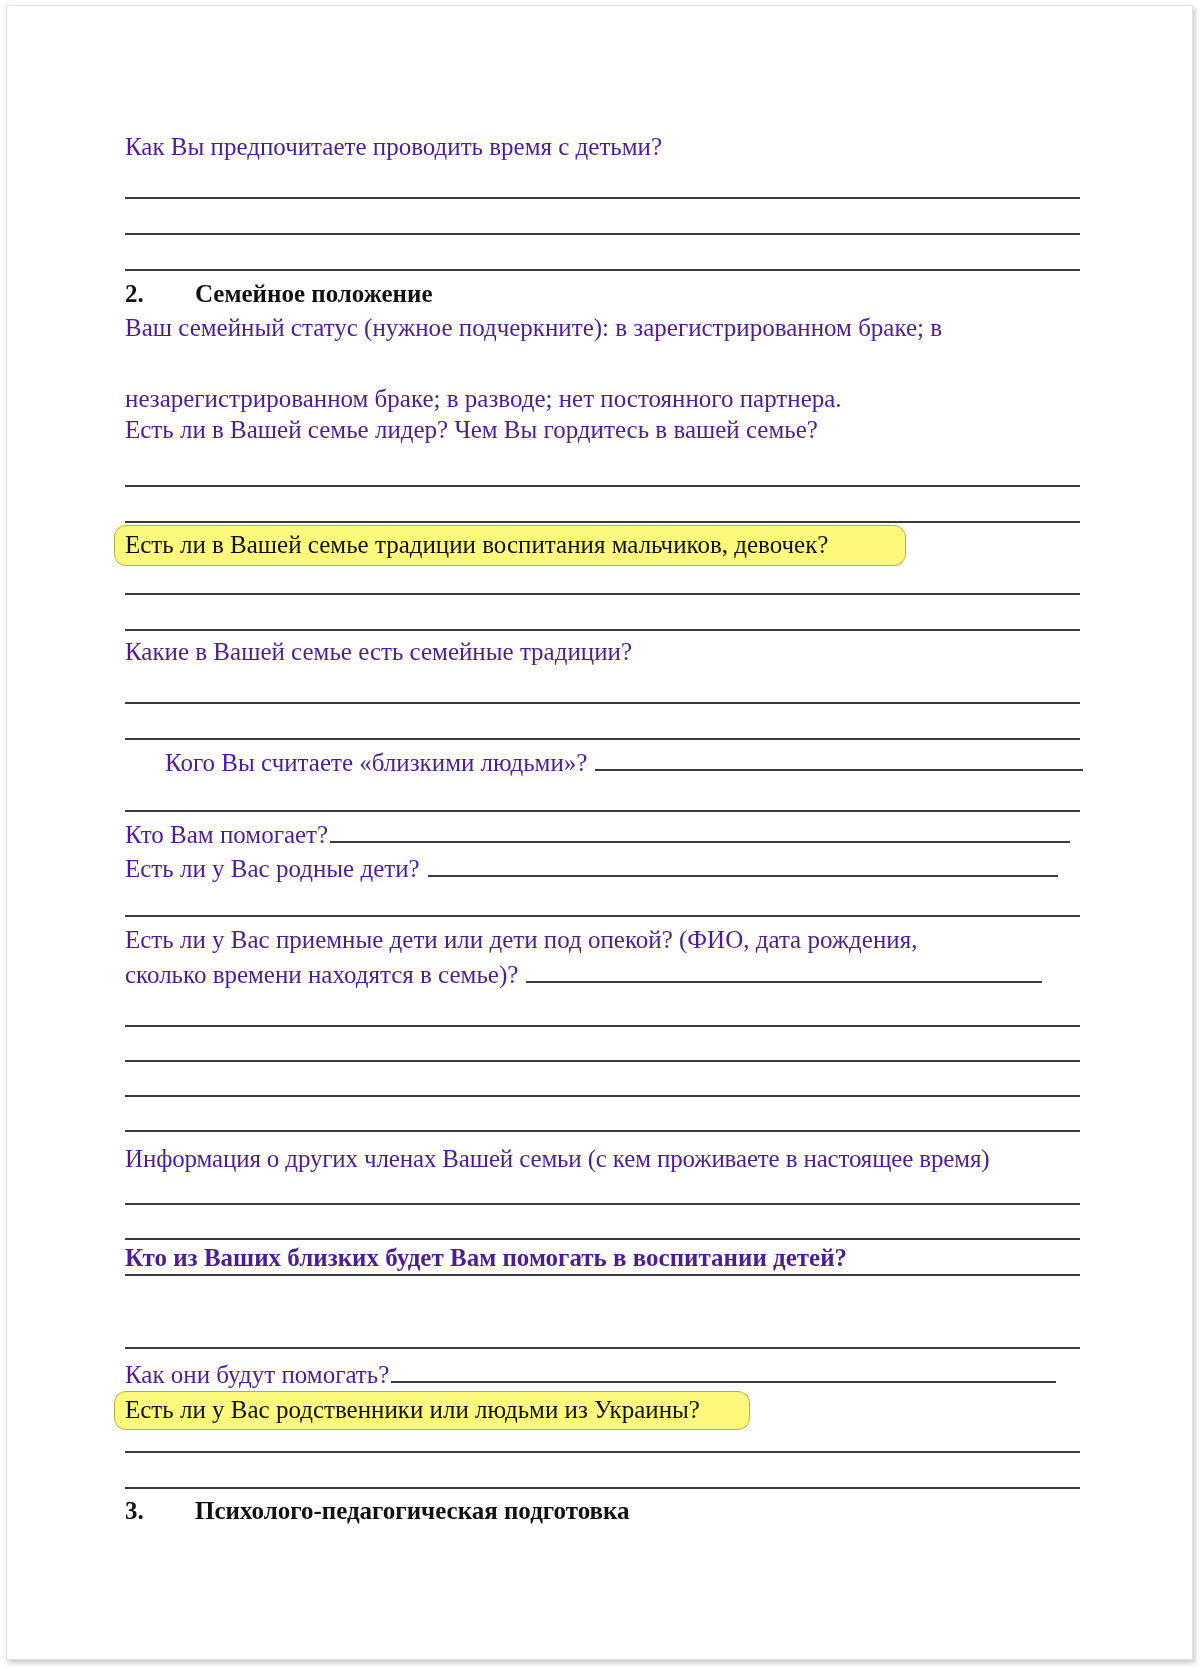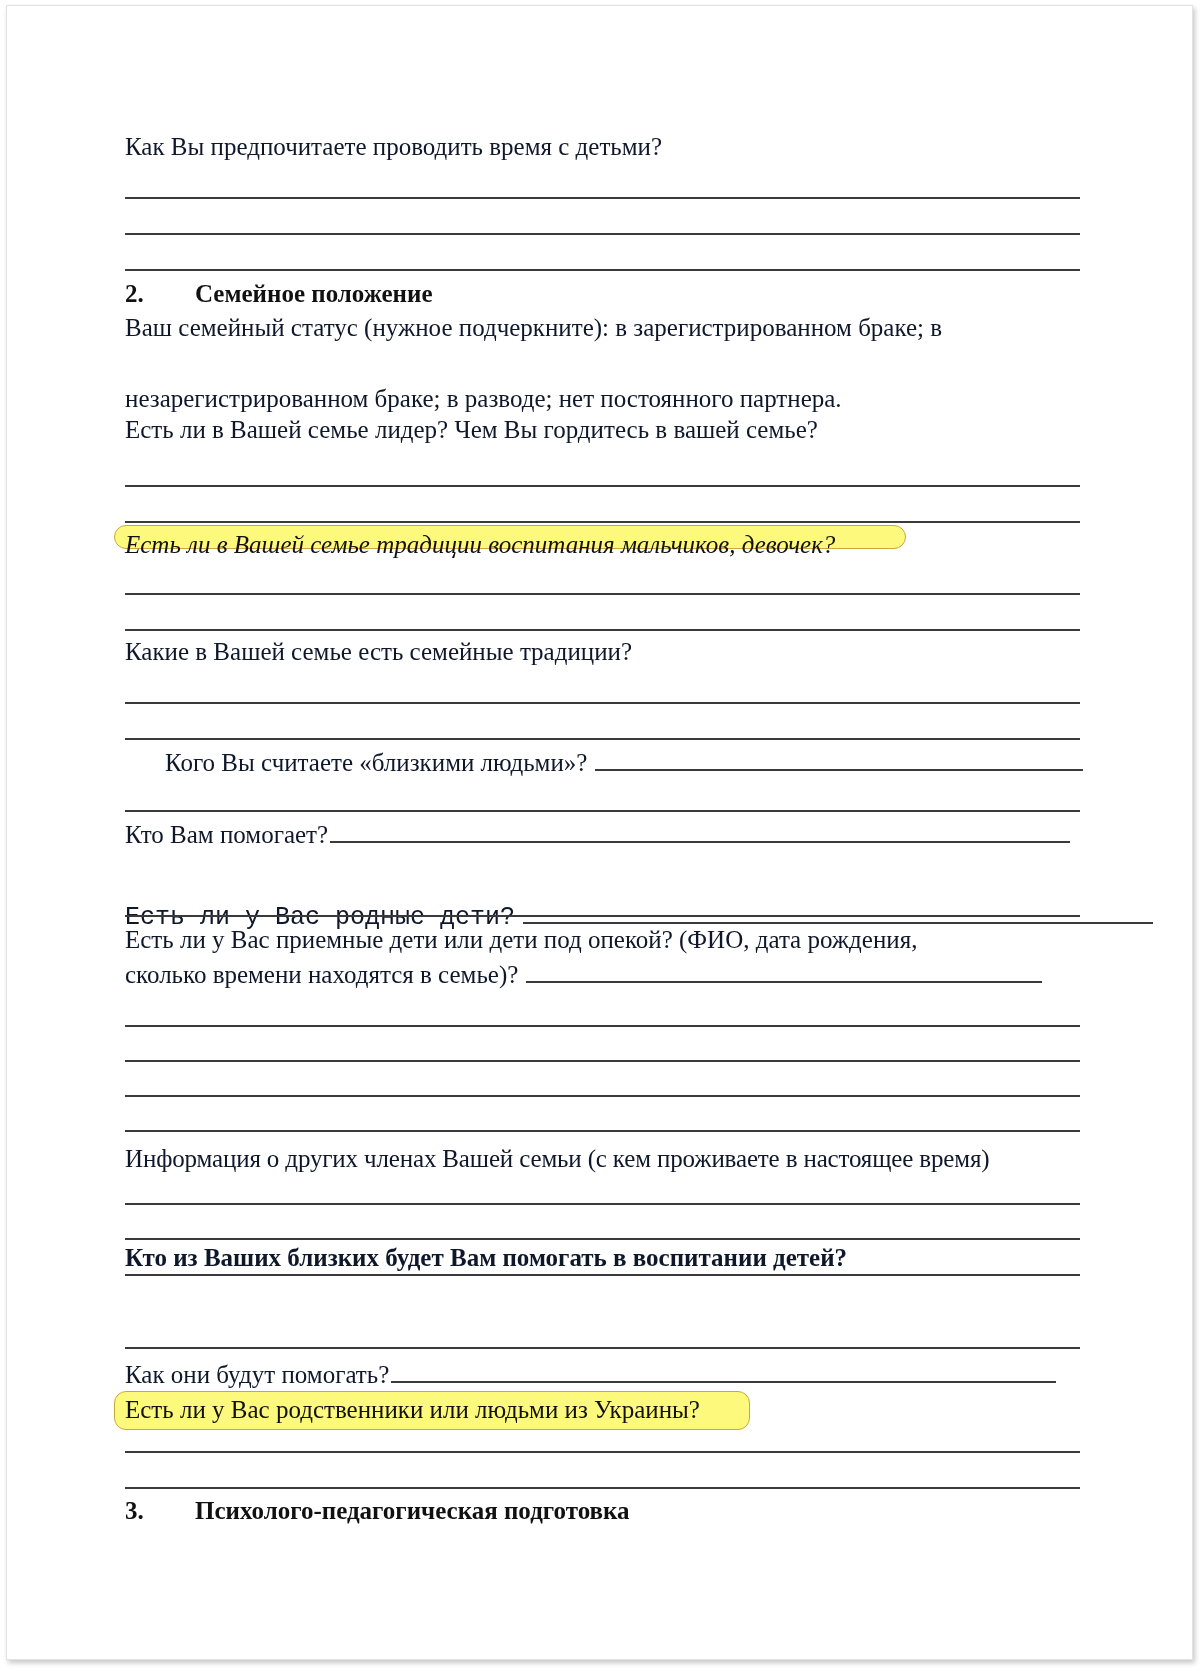--- a/index.html
+++ b/index.html
@@ -24,21 +24,21 @@
       background: #ffffff;
       border: 1px solid #e2e2e2;
       box-shadow: 2px 3px 5px rgba(0,0,0,0.22);
     }
     .row {
       position: absolute;
       left: 118px;
       font-size: 25px;
       line-height: 30px;
       white-space: nowrap;
-      color: #0f172a;
+      color: #4c1d95;
     }
     .blank {
       position: absolute;
       left: 118px;
       width: 955px;
       height: 0;
       border-top: 2px solid #3a3a3a;
     }
     .inline-fill {
       display: inline-block;
@@ -94,41 +94,41 @@
   </div>
   <div class="row" style="top:341px;margin-top:37px;">
     <span>незарегистрированном браке; в разводе; нет постоянного партнера.</span>
   </div>
   <div class="row" style="top:409px;">
     <span>Есть ли в Вашей семье лидер? Чем Вы гордитесь в вашей семье?</span>
   </div>
   <div class="blank" style="top:479px;"></div>
   <div class="blank" style="top:515px;"></div>
 
-  <div class="highlight" style="top:519px; height:24px; line-height:38px; width:792px;font-style:italic;">
+  <div class="highlight" style="top:519px; height:41px; line-height:38px; width:792px;">
     <span>Есть ли в Вашей семье традиции воспитания мальчиков, девочек?</span>
   </div>
   <div class="blank" style="top:587px;"></div>
   <div class="blank" style="top:623px;"></div>
 
   <div class="row" style="top:631px;">
     <span>Какие в Вашей семье есть семейные традиции?</span>
   </div>
   <div class="blank" style="top:696px;"></div>
   <div class="blank" style="top:732px;"></div>
 
   <div class="row" style="top:741px;margin-left:40px;">
     <span>Кого Вы считаете «близкими людьми»?</span><span class="inline-fill" style="width:488px; margin-left:8px;"></span>
   </div>
   <div class="blank" style="top:804px;"></div>
 
   <div class="row" style="top:813px;">
     <span>Кто Вам помогает?</span><span class="inline-fill" style="width:740px;"></span>
   </div>
-  <div class="row" style="top:894px;font-family:Liberation Mono, monospace;">
+  <div class="row" style="top:847px;">
     <span>Есть ли у Вас родные дети?</span><span class="inline-fill" style="width:630px; margin-left:8px;"></span>
   </div>
   <div class="blank" style="top:909px;"></div>
 
   <div class="row" style="top:919px;">
     <span>Есть ли у Вас приемные дети или дети под опекой? (ФИО, дата рождения,</span>
   </div>
   <div class="row" style="top:953px;">
     <span>сколько времени находятся в семье)?</span><span class="inline-fill" style="width:516px; margin-left:8px;"></span>
   </div>

